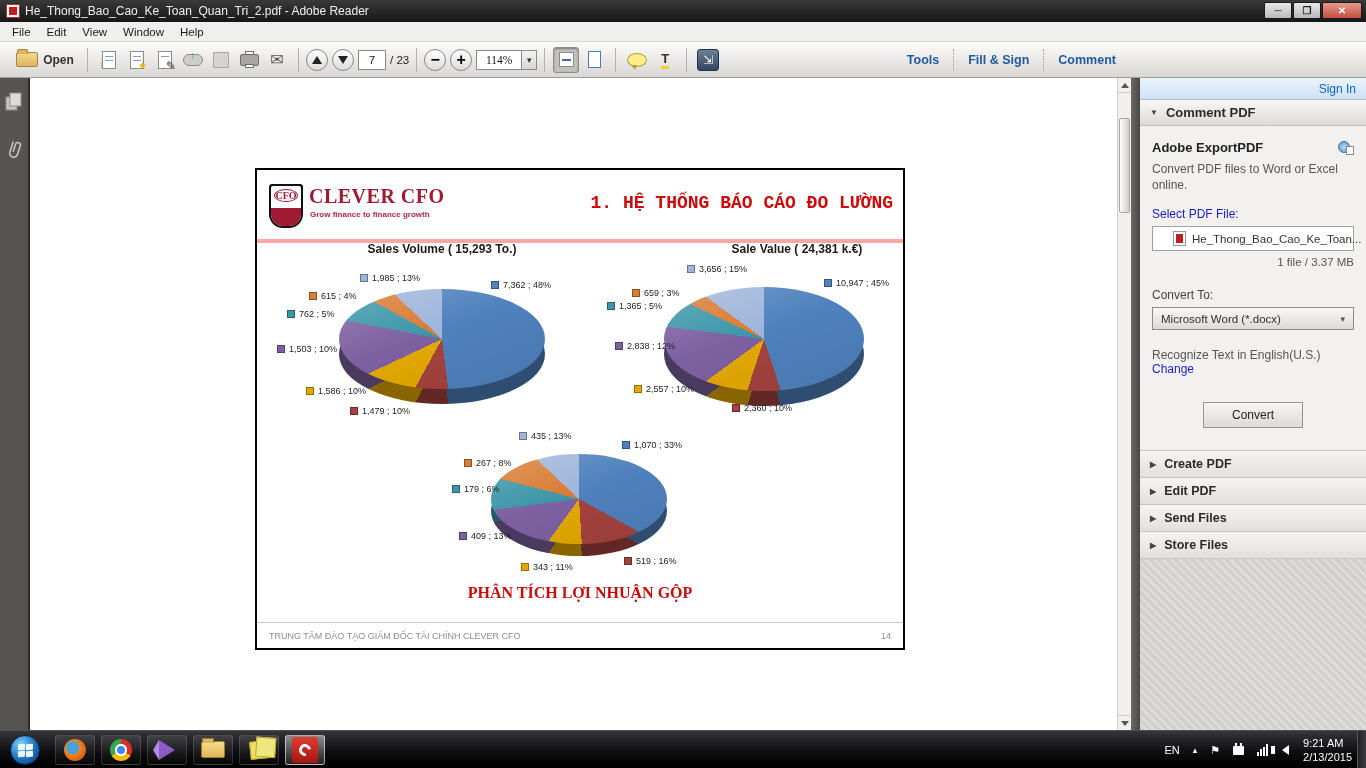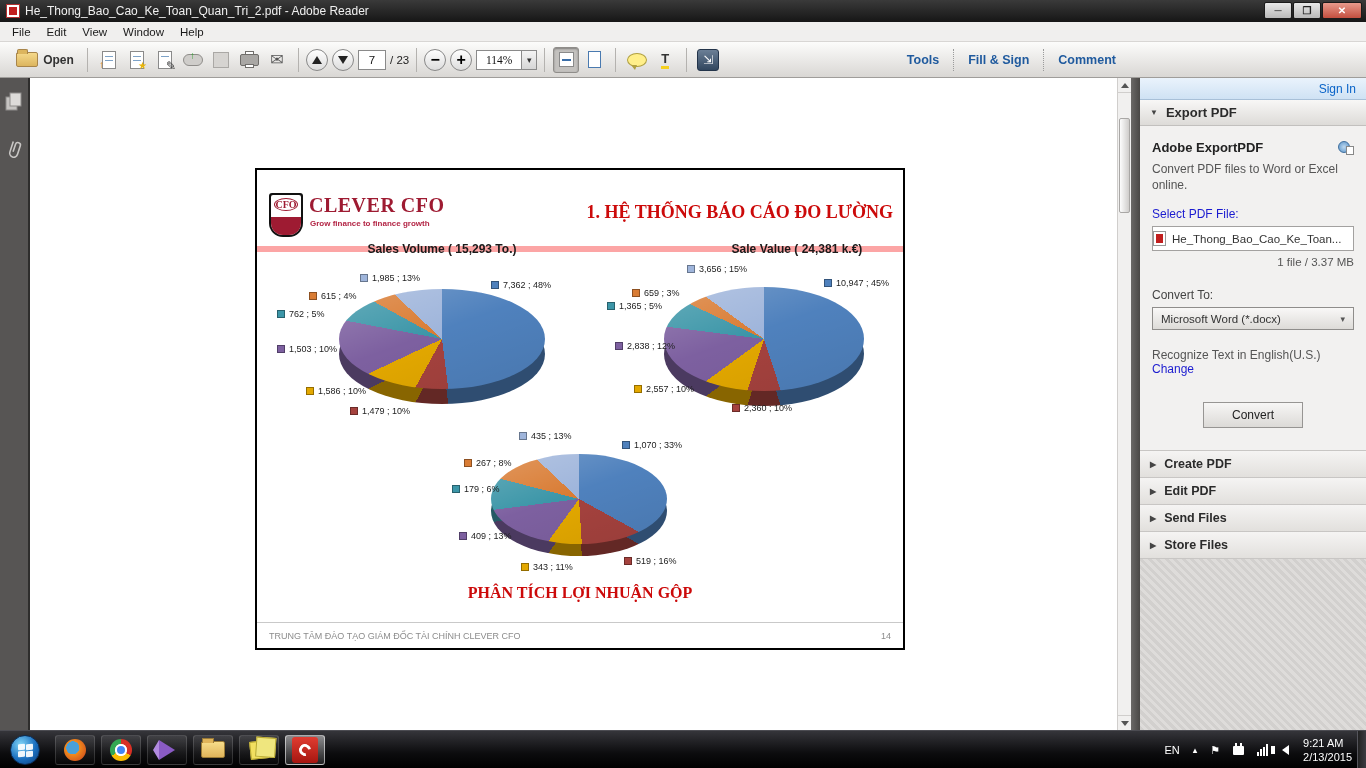--- a/index.html
+++ b/index.html
@@ -115,21 +115,21 @@
   .ep-title { font-weight:bold; font-size:13px; color:#222; }
   .globe-ic { width:16px; height:14px; position:relative; }
   .globe-ic .g { position:absolute; left:0; top:0; width:12px; height:12px;
     border-radius:50%; background:radial-gradient(#bcd8f0,#5b93c8);
     border:1px solid #3f6f9e; }
   .globe-ic .p { position:absolute; right:0; bottom:0; width:8px; height:9px;
     background:#fff; border:1px solid #888; }
   .ep-desc { color:#555; margin-top:6px; line-height:1.35; font-size:12px; }
   .blue-label { color:#1b1bd0; margin-top:14px; font-size:12px; }
   .file-box { margin-top:5px; height:25px; background:#fff; border:1px solid #a3a1a0;
-    display:flex; align-items:center; padding:0 0; font-size:11.5px; color:#333; }
+    display:flex; align-items:center; padding:0 20px; font-size:11.5px; color:#333; }
   .mini-pdf { width:13px; height:15px; background:#fff; border:1px solid #999;
     position:relative; margin-right:6px; flex:none; }
   .mini-pdf::after { content:""; position:absolute; inset:2px; background:#c11f1f; }
   .file-meta { text-align:right; color:#555; font-size:11.5px; margin-top:5px; }
   .convert-label { margin-top:20px; color:#444; }
   .select-box { margin-top:5px; height:23px; border:1px solid #8f8d8b;
     background:linear-gradient(#f9f8f7,#dddbd8); display:flex; align-items:center;
     justify-content:space-between; padding:0 8px; font-size:11.5px; color:#333; }
   .select-box .dd { font-size:9px; color:#555; }
   .recog { margin-top:18px; color:#555; font-size:12px; }
@@ -143,38 +143,38 @@
     border-top:1px solid #c8c6c4; display:flex; align-items:center;
     font-weight:bold; font-size:12.5px; color:#2b2b2b; padding-left:10px; }
   .section-bar .arr { font-size:8px; margin-right:8px; color:#444; }
   .hatch { position:absolute; left:0; top:480px; width:226px; height:172px;
     border-top:1px solid #c8c6c4;
     background:repeating-linear-gradient(45deg,#d2d0ce 0 3px,#dedcda 3px 6px); }
 
   
   .slide { position:absolute; left:223px; top:90px; width:650px; height:482px;
     background:#fff; border:2px solid #000; }
-  .slide-header { position:absolute; left:0; top:16px; width:100%; height:66px;
-    border-bottom:6px solid #fca5a5; }
+  .slide-header { position:absolute; left:0; top:7px; width:100%; height:66px;
+    border-bottom:4px solid #fca5a5; }
   .logo-shield { position:absolute; left:12px; top:7px; width:34px; height:44px;
     background:#111; border-radius:3px 3px 14px 14px; padding:2px; }
   .logo-shield .inner { width:100%; height:100%; background:#fff;
     border-radius:2px 2px 12px 12px; overflow:hidden; position:relative; }
   .logo-shield .cfo { position:absolute; left:0; top:3px; width:100%;
     text-align:center; font-size:10px; font-weight:bold; color:#9e1b32;
     font-family:"Liberation Serif", serif; border:1px solid #9e1b32;
     border-radius:50%; width:24px; left:3px; height:13px; line-height:12px; }
   .logo-shield .band { position:absolute; left:0; bottom:0; width:100%; height:18px;
     background:#9e1b32; }
   .logo-name { position:absolute; left:52px; top:8px; font-family:"Liberation Serif", serif;
     font-weight:bold; font-size:20px; color:#9e1b32; letter-spacing:.5px; }
   .logo-sub { position:absolute; left:53px; top:33px; font-size:8px; color:#b32545;
     font-weight:bold; }
   .slide-title { position:absolute; right:10px; top:16px;
-    font-family:Liberation Serif, serif; font-weight:bold; font-size:18px;
+    font-family:Liberation Mono, monospace; font-weight:bold; font-size:18px;
     color:#cc0a0a; }
   .chart { position:absolute; }
   .chart-title { position:absolute; top:0; width:100%; text-align:center;
     font-size:12px; font-weight:bold; color:#1a1a1a; }
   .pie, .pie-depth { position:absolute; border-radius:50%; }
   .pie::after { content:""; position:absolute; inset:0; border-radius:50%;
     background:linear-gradient(160deg, rgba(255,255,255,.22), rgba(255,255,255,0) 45%,
     rgba(0,0,0,.08)); }
   .plabel { position:absolute; display:flex; align-items:center; font-size:9px;
     color:#222; white-space:nowrap;text-align:center; }
@@ -403,21 +403,21 @@
               <span>7,362 ; 48%</span>
             </div>
           <div class="plabel" style="left:83px;top:31px">
             <span class="sw" style="background: rgb(159, 181, 219);"></span>
               <span>1,985 ; 13%</span>
             </div>
           <div class="plabel" style="left:32px;top:49px">
             <span class="sw" style="background: rgb(217, 124, 52);"></span>
               <span>615 ; 4%</span>
             </div>
-          <div class="plabel" style="left:0;top:67px">
+          <div class="plabel" style="left:10px;top:67px">
             <span class="sw" style="background: rgb(60, 150, 168);"></span>
               <span>762 ; 5%</span>
             </div>
           <div class="plabel" style="left:0px;top:102px">
             <span class="sw" style="background: rgb(125, 96, 160);"></span>
               <span>1,503 ; 10%</span>
             </div>
           <div class="plabel" style="left:29px;top:144px">
             <span class="sw" style="background: rgb(227, 168, 0);"></span>
               <span>1,586 ; 10%</span>
@@ -515,21 +515,21 @@
     </div>
 
     <div class="panel-divider"></div>
 
     <div class="panel">
       <div class="signin-bar">
         <span class="signin-link">Sign In</span>
       </div>
       <div class="panel-hdr">
         <span class="arr">▼</span>
-        <span>Export PDF</span>
+        <span>Comment PDF</span>
       </div>
       <div class="panel-body">
         <div class="ep-title-row">
           <span class="ep-title">Adobe ExportPDF</span>
           <span class="globe-ic">
               <span class="g"></span>
               <span class="p"></span>
             </span>
         </div>
         <div class="ep-desc">Convert PDF files to Word or Excel online.</div>

